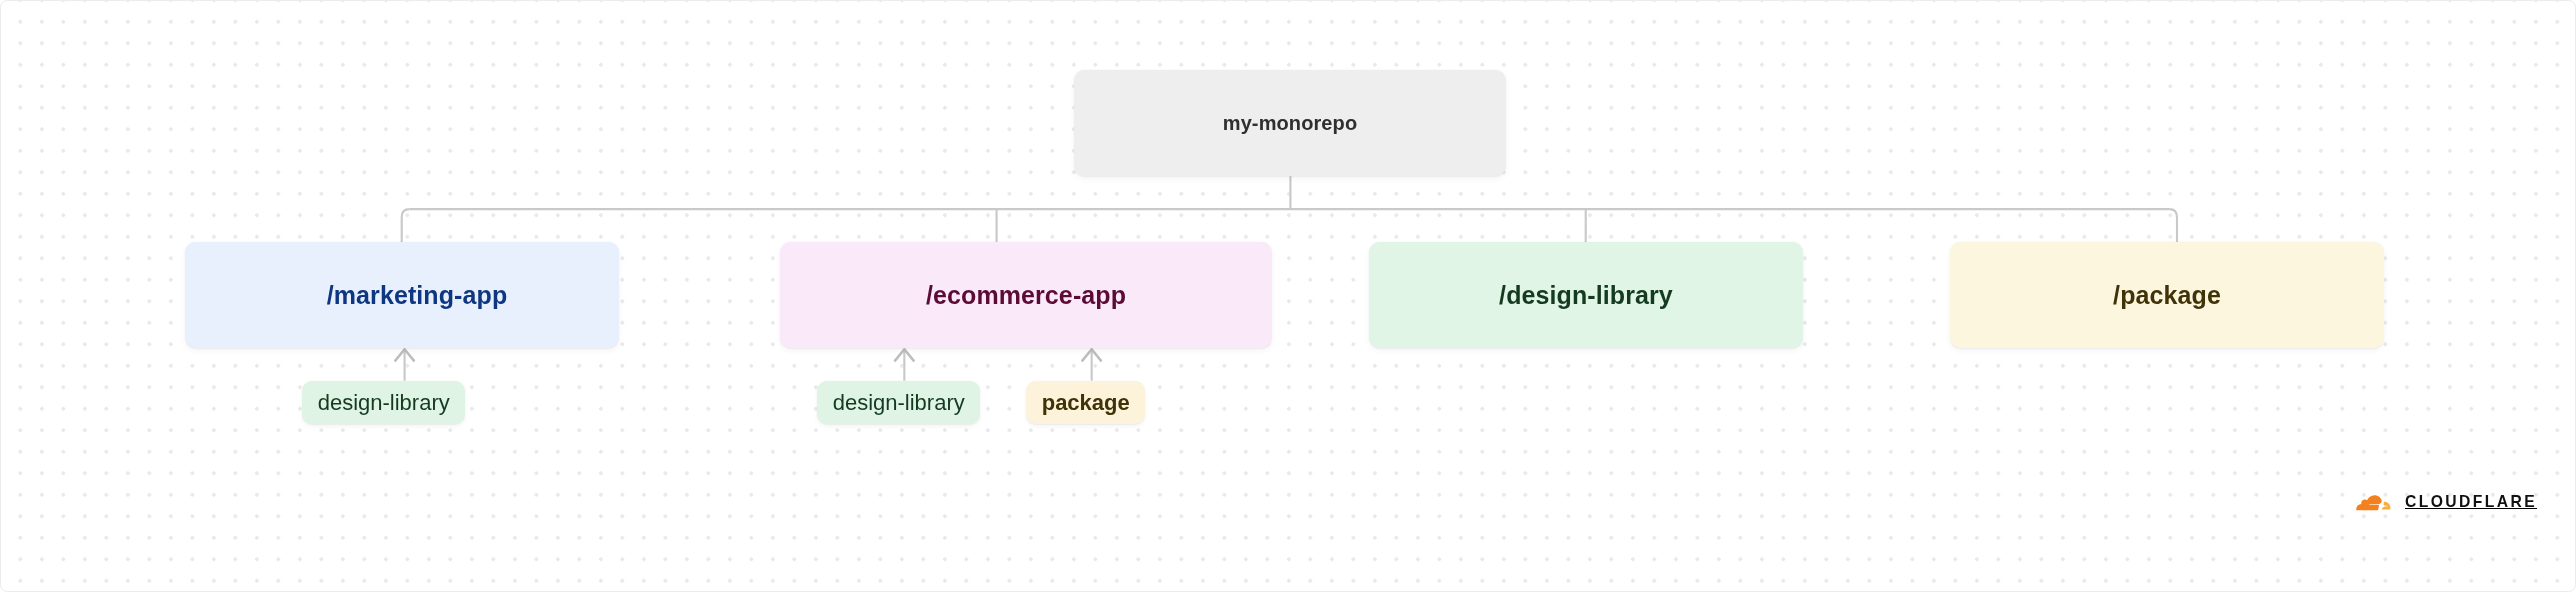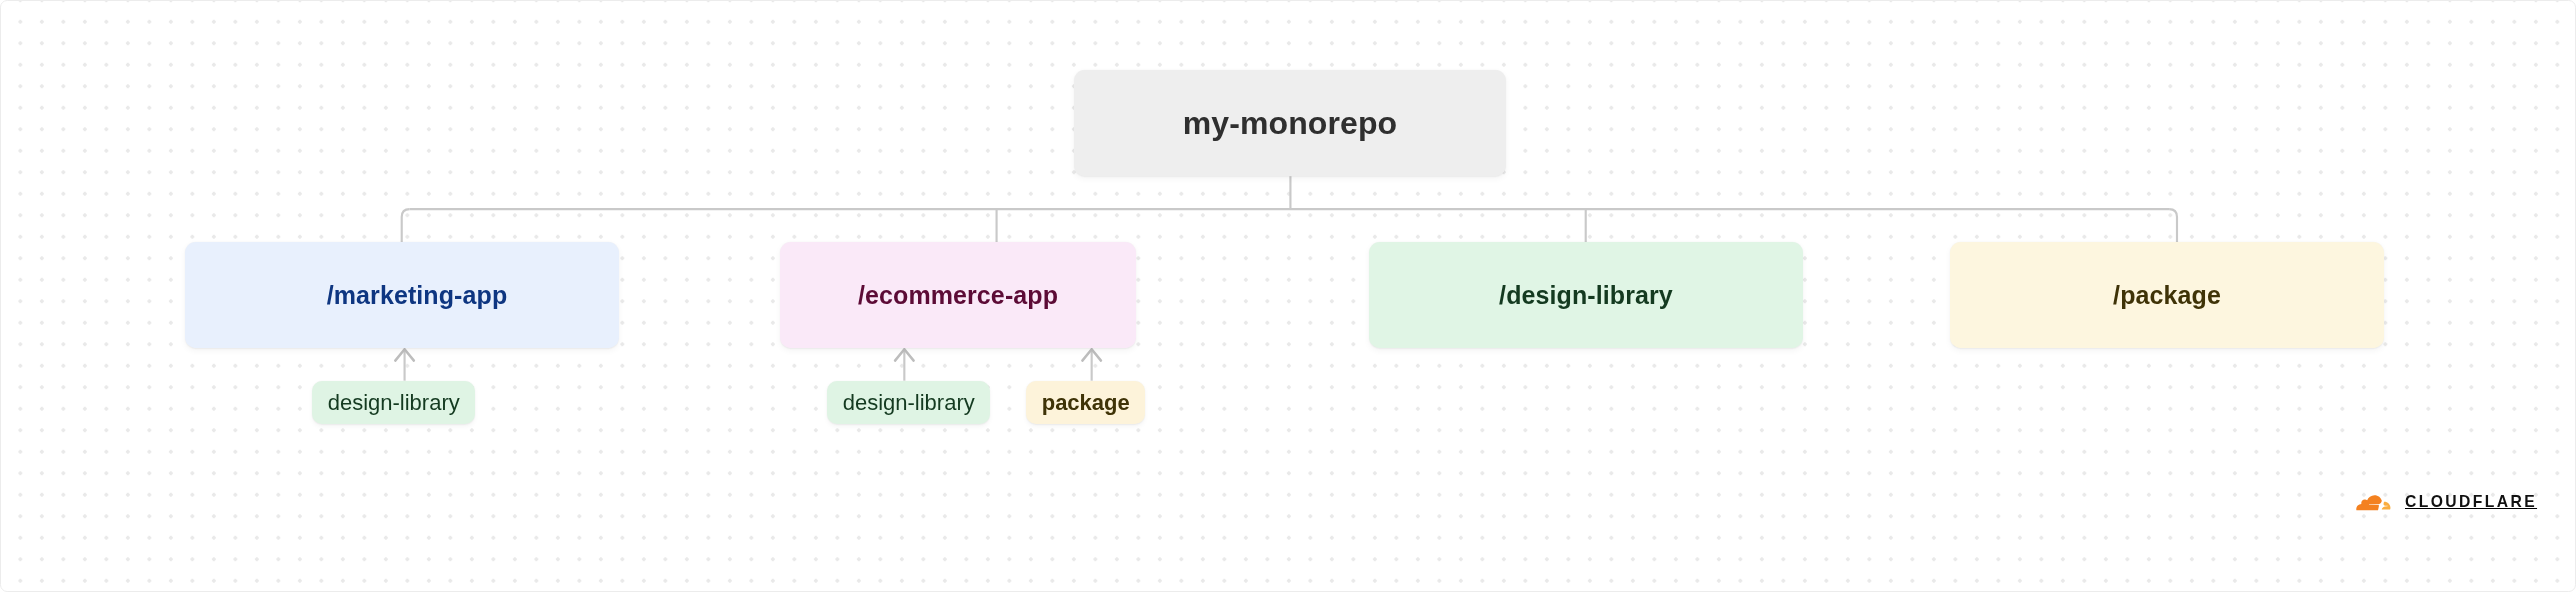--- a/index.html
+++ b/index.html
@@ -34,47 +34,47 @@
     box-shadow:0 0.7px 1.4px rgba(0,0,0,.05), 0 2.1px 6.4px rgba(0,0,0,.045);
     text-align:center;
   }
   .node .label {
     font-weight:bold;
     letter-spacing:0.1px;
     white-space:nowrap;
   }
 
   #node-root   { left:1073px; top:69px;  width:432px; height:106px; background:#eeeeee; }
-  #node-root   .label { font-size:32px; color:#2f2f2f; }
+  #node-root   .label { font-size:20px; color:#2f2f2f; }
 
   #node-mk     { left:184px;  top:241px; width:434px; height:106px; background:#e8f0fd;padding-left:30px; }
   #node-mk     .label { font-size:25px; color:#0e3681; }
 
-  #node-ec     { left:779px; top:241px; width:356px; height:106px; background:#fae9f8; }
+  #node-ec     { left:779px; top:241px; width:492px; height:106px; background:#fae9f8; }
   #node-ec     .label { font-size:25px; color:#5c0b36; }
 
   #node-dl     { left:1368px; top:241px; width:434px; height:106px; background:#e0f5e5; }
   #node-dl     .label { font-size:25px; color:#143a20; }
 
   #node-pk     { left:1949px; top:241px; width:434px; height:106px; background:#fdf6df; }
   #node-pk     .label { font-size:25px; color:#3f3307; }
 
   
   .chip {
     position:absolute;
     display:flex; align-items:center; justify-content:center;
     height:43px;
     border-radius:10px;
     padding:0 15.7px;
     font-size:22px;
     font-weight:normal;
     white-space:nowrap;
     box-shadow:0 0.7px 1.4px rgba(0,0,0,.05), 0 2.1px 5.7px rgba(0,0,0,.04);
   }
-  .chip.green { background:#dff4e4; color:#143a20;margin-left:10px; }
+  .chip.green { background:#dff4e4; color:#143a20; }
   .chip.cream { background:#fdf3da; color:#3f3307;font-weight:bold; }
 
   #chip-mk-dl { left:301px;  top:380px; }
   #chip-ec-dl { left:816px; top:380px; }
   #chip-ec-pk { left:1025px; top:380px; }
 
   
   #cf-logo {
     position:absolute;
     left:2348px; top:490px;

